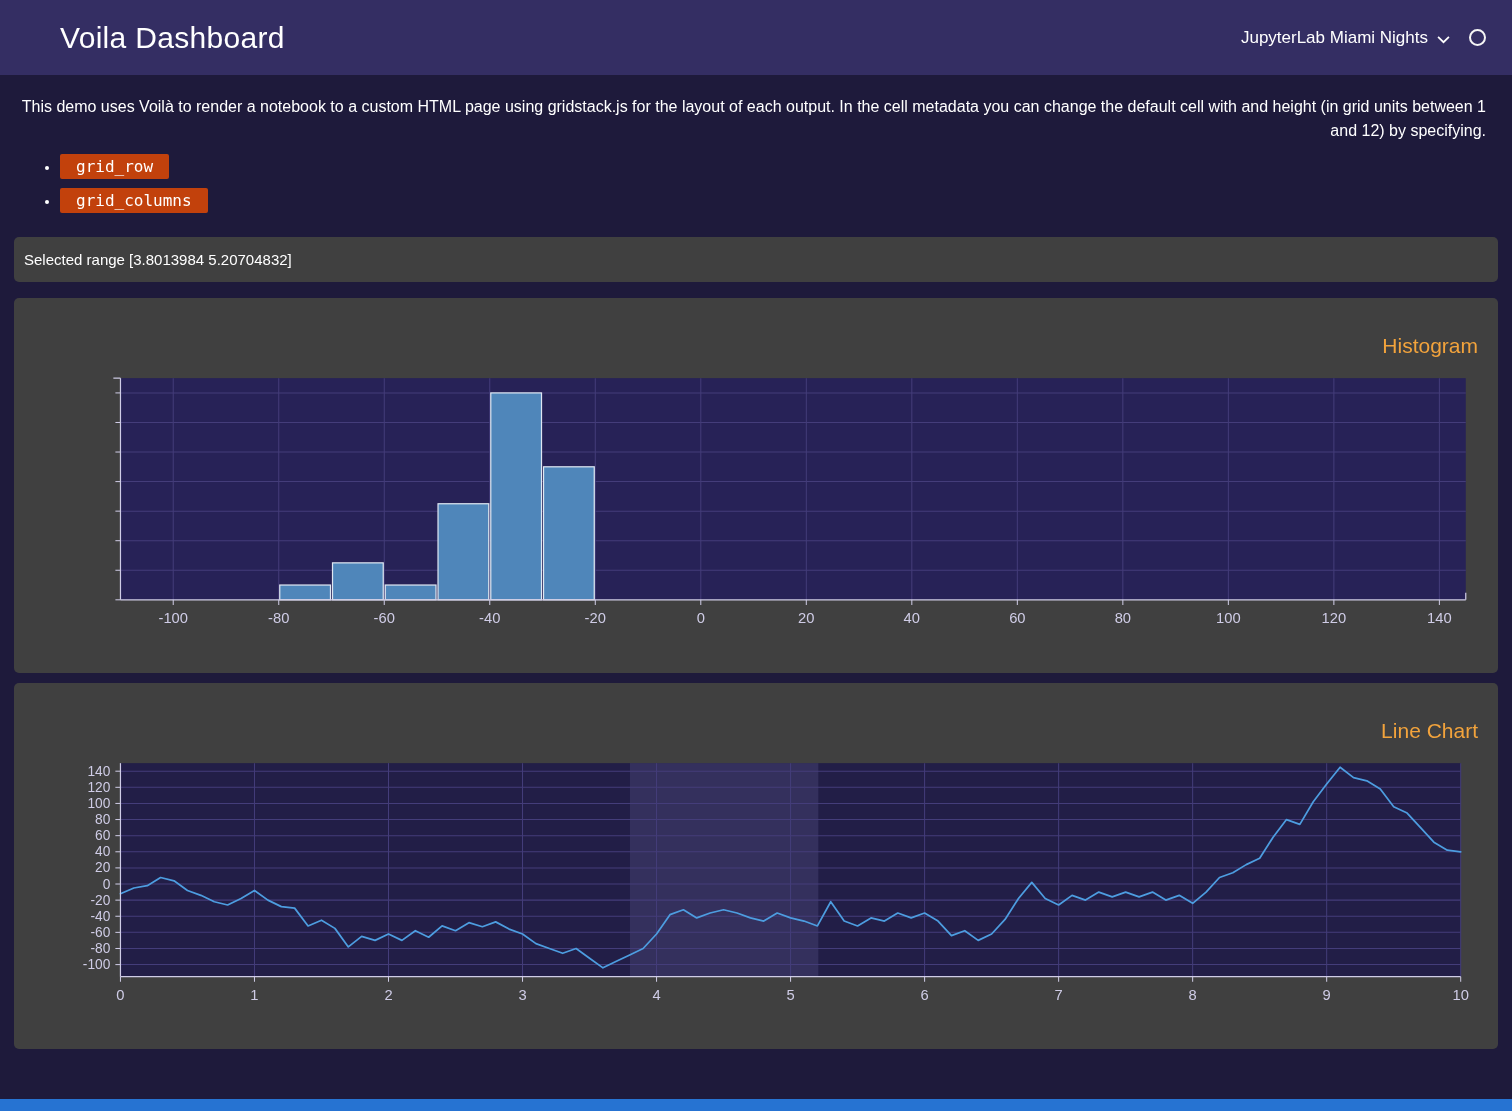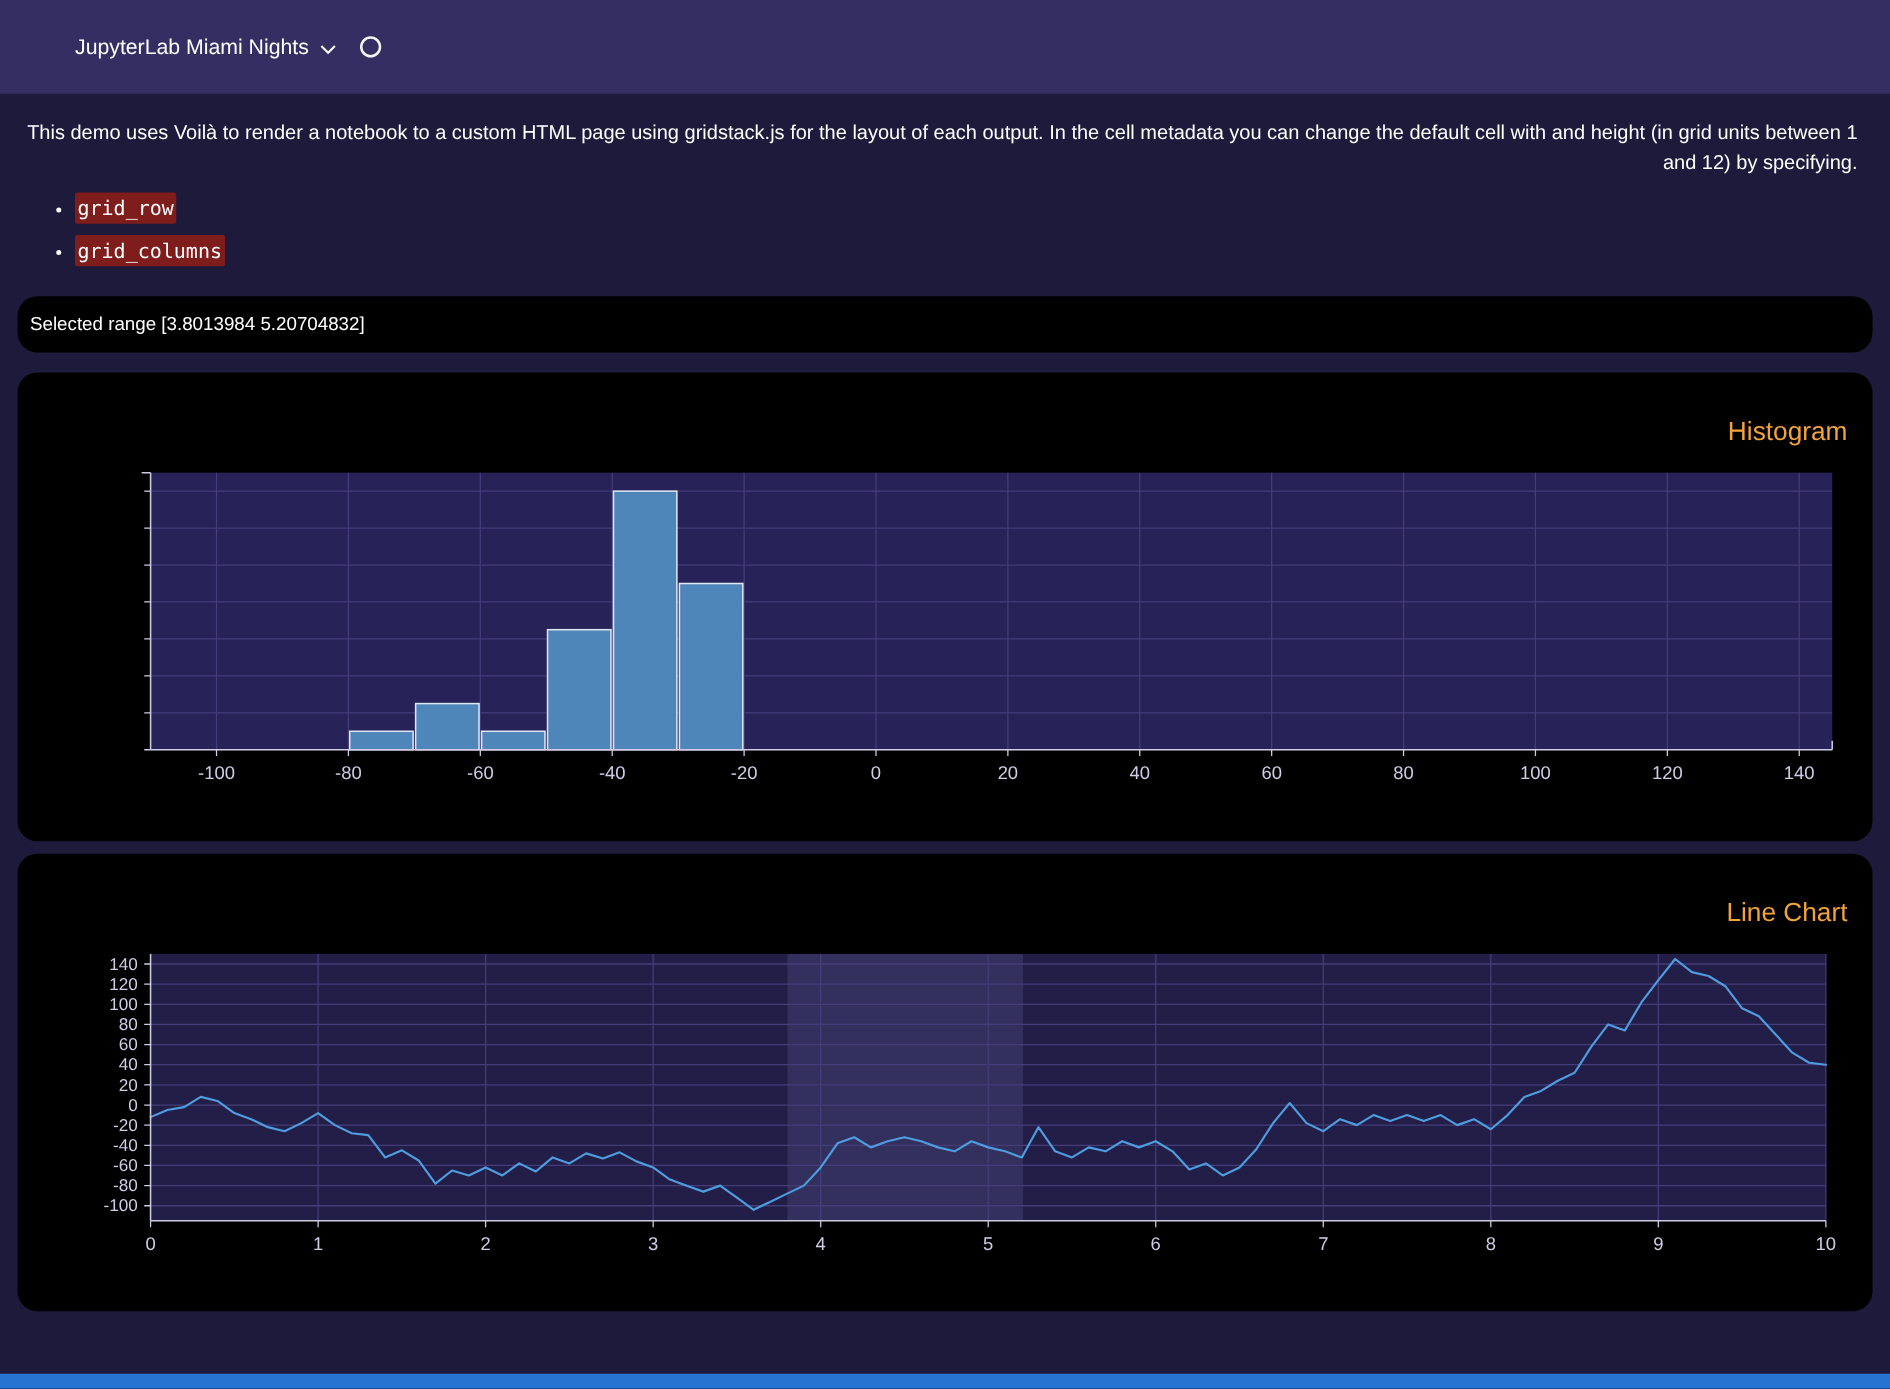--- a/index.html
+++ b/index.html
@@ -23,37 +23,38 @@
   
   .main { padding:0 14px 0; flex:1 1 auto; }
   .intro-paragraph {
     font-size:16px; line-height:1.48; margin:20px 6px 12px 6px; max-width:1466px;text-align:right;
   }
   .intro-list { list-style:disc; padding-left:46px; margin:6px 0 24px 0; }
   .intro-list li { margin:9px 0; }
   .intro-list li::marker { color:#ffffff; font-size:13px; }
   .code-chip {
     font-family:"DejaVu Sans Mono", monospace;
-    font-size:16px; background:#7f1d1d; color:#ffffff;
-    padding:3px 2px; border-radius:2px; display:inline-block;text-align:right;
-  }
-  .panel { background:#000000; border-radius:16px; }
+    font-size:16px; background:#c2410c; color:#ffffff;
+    padding:3px 16px; border-radius:2px; display:inline-block;text-align:right;
+  }
+  .panel { background:#404040; border-radius:5px; }
   .range-panel { padding:14px 10px; font-size:15px; margin:0 0 16px 0; }
   .chart-panel { padding:30px 20px 42px 20px; margin:0 0 10px 0; }
   .chart-title {
     color:#f2a33c; text-align:right; font-size:21px; font-weight:500;
     margin:6px 0 12px 0;
   }
   svg.chart { display:block; width:100%; height:auto; }
   .bottom-bar { height:12px; background:#2673d2; width:100%; flex:0 0 auto; margin-top:2px; }
 </style>
 </head>
 <body>
 
 <header class="header">
+  <h1 class="page-title">Voila Dashboard</h1>
   <div class="theme-selector">
     <span>JupyterLab Miami Nights</span>
     <svg class="chev" viewBox="0 0 12 8">
       <polyline points="1,1.5 6,6.5 11,1.5" fill="none" stroke="#ffffff" stroke-width="1.6"></polyline>
     </svg>
     <span class="ring"></span>
   </div>
 </header>
 
 <main class="main">

